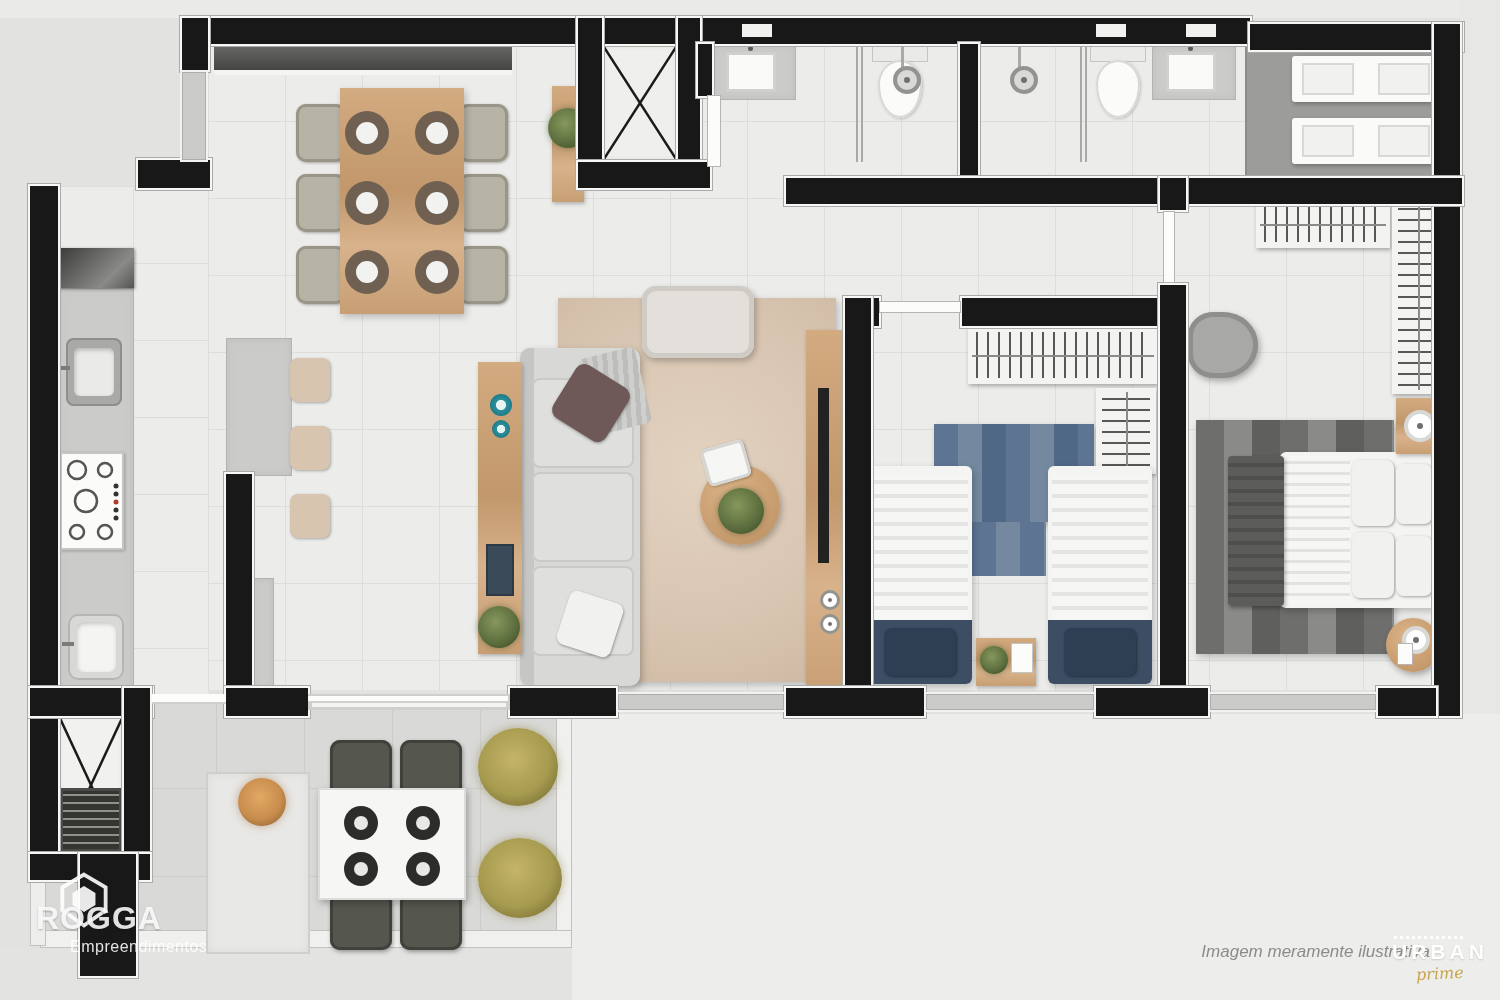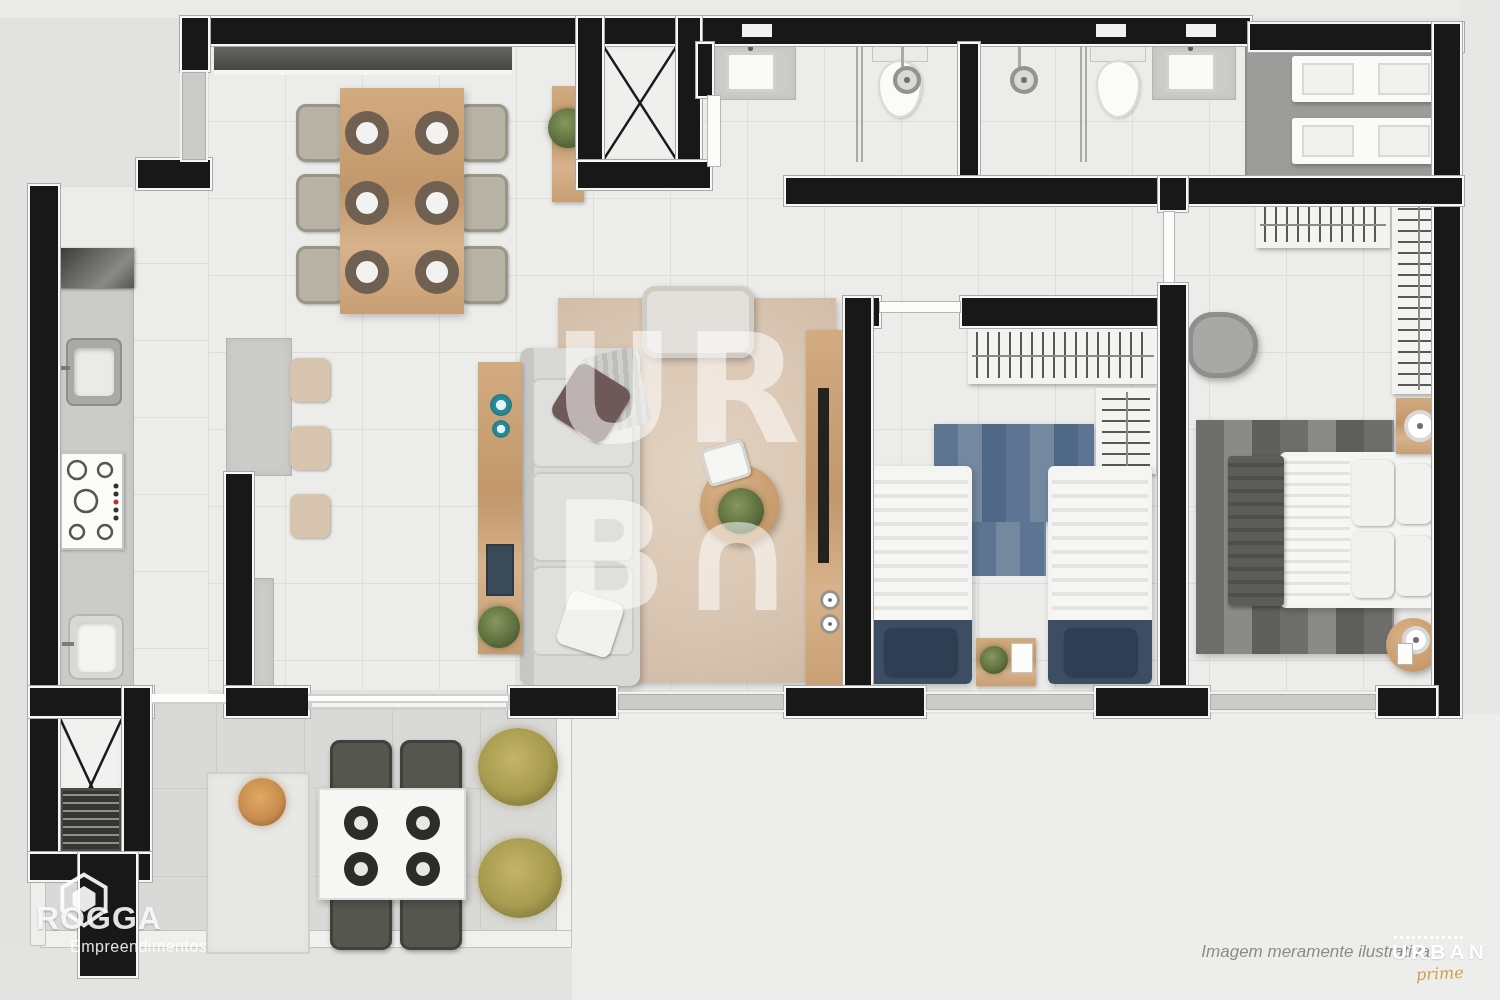--- a/index.html
+++ b/index.html
@@ -255,24 +255,20 @@
   <div class="abs" style="left:700px;top:465px;width:80px;height:80px;border-radius:50%;background:radial-gradient(circle at 40% 35%,#dcb488,#c59a6c 70%,#ad8257);box-shadow:2px 3px 6px rgba(0,0,0,.25);z-index:13;"></div>
   <div class="plant" style="left:718px;top:488px;width:46px;height:46px;"></div>
   <div class="woodv" style="left:806px;top:330px;width:40px;height:366px;"></div>
   <div class="tv" style="left:818px;top:388px;width:11px;height:175px;"></div>
   <div class="ring" style="left:820px;top:590px;width:14px;height:14px;border-width:3px;background:#fff;">
       <i style="width:4px;height:4px;margin:-2px;"></i>
     </div>
   <div class="ring" style="left:820px;top:614px;width:14px;height:14px;border-width:3px;background:#fff;">
       <i style="width:4px;height:4px;margin:-2px;"></i>
     </div>
-  <div class="wm">
-    <div>UR</div>
-    <div>B∩</div>
-  </div>
 
   <div class="closet" style="left:968px;top:326px;width:190px;height:58px;">
     <div class="clothes-v"></div>
     <div class="rail-h"></div>
   </div>
   <div class="closet" style="left:1096px;top:388px;width:60px;height:86px;">
     <div class="clothes-h"></div>
     <div class="rail-v"></div>
   </div>
   <div class="abs shadowed" style="left:934px;top:424px;width:160px;height:98px;background:repeating-linear-gradient(90deg,#5d7492 0 24px,#74899f 24px 48px,#4f6886 48px 72px);z-index:4;"></div>

